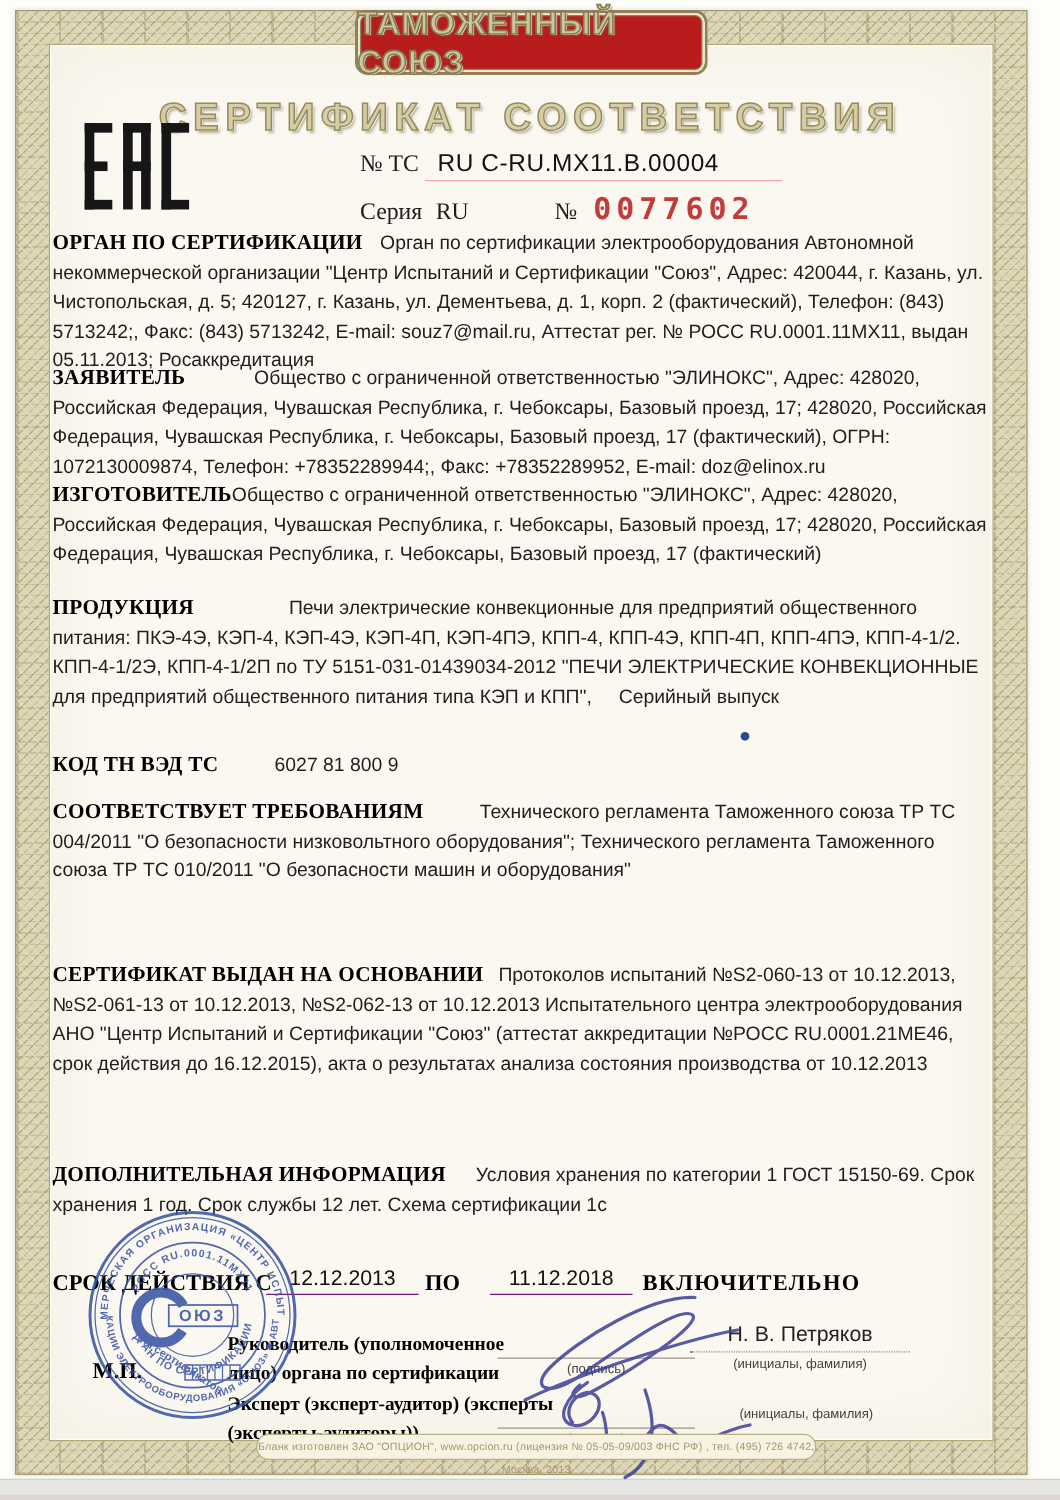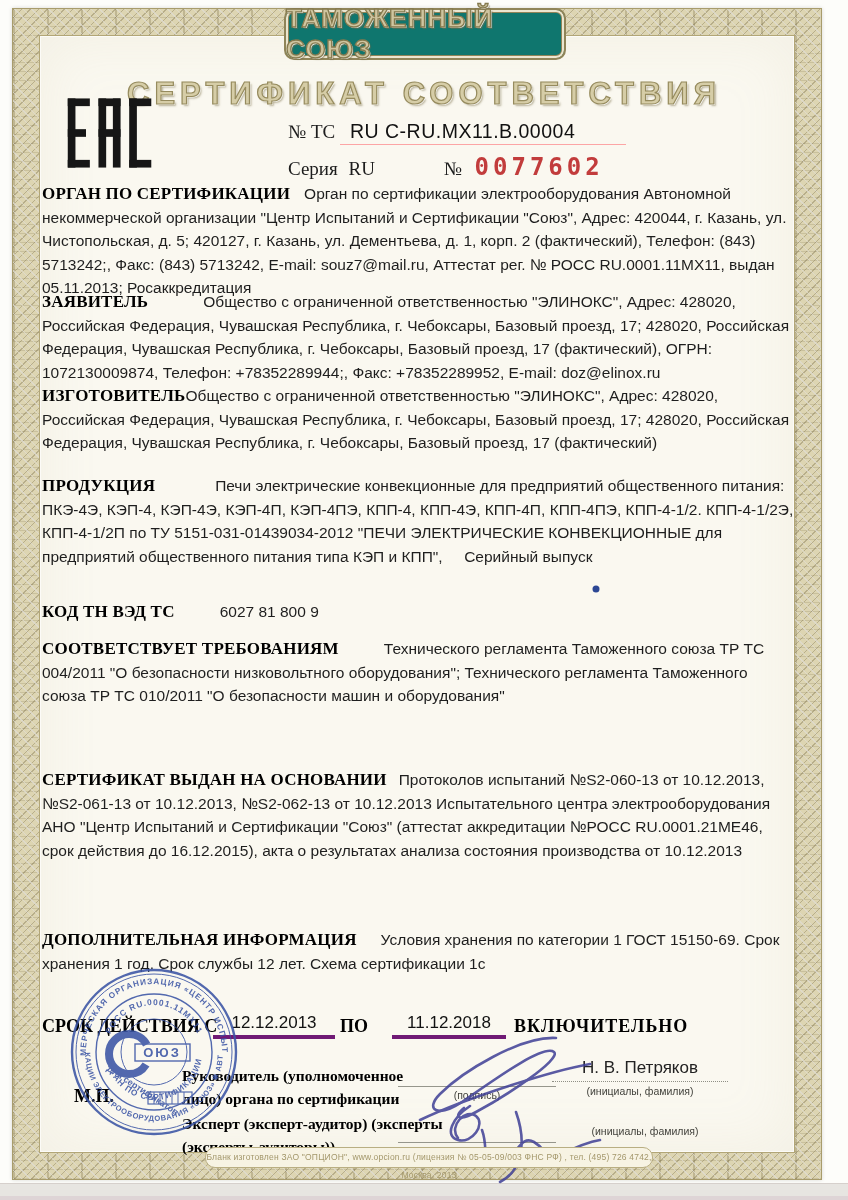--- a/index.html
+++ b/index.html
@@ -15,43 +15,43 @@
     background-image:
       repeating-linear-gradient(45deg, rgba(255,255,255,.55) 0 1px, rgba(255,255,255,0) 1px 6px),
       repeating-linear-gradient(135deg, rgba(122,110,72,.38) 0 1px, rgba(0,0,0,0) 1px 6px),
       repeating-linear-gradient(45deg, rgba(122,110,72,.38) 0 1px, rgba(0,0,0,0) 1px 6px),
       repeating-linear-gradient(90deg, rgba(122,110,72,.30) 0 2px, rgba(0,0,0,0) 2px 34px),
       repeating-linear-gradient(0deg, rgba(122,110,72,.20) 0 1px, rgba(0,0,0,0) 1px 9px);}
   .paper{position:absolute;inset:27px;background:#faf8f0;border:1px solid #b2a677;
          box-shadow:inset 0 0 0 1px rgba(255,255,255,.65), inset 0 0 60px rgba(190,180,140,.12);}
   
   .banner{position:absolute;left:284px;top:8px;width:278px;height:48px;z-index:3;
-          background:#0f766e;border:2px solid #8f8458;border-radius:10px;
+          background:#b91c1c;border:2px solid #8f8458;border-radius:10px;
           box-shadow:inset 0 0 0 2px #ece6d0, inset 0 0 0 3px #8f8458;
           display:flex;align-items:center;justify-content:center;}
   .banner span{font-weight:900;font-size:26px;letter-spacing:1px;color:#cfc5a0;
           -webkit-text-stroke:1.3px #857a4e;text-shadow:1px 1px 0 rgba(255,255,255,.9),2px 2px 1px rgba(120,110,75,.55);}
   .doc-title{position:absolute;left:0;width:848px;top:76px;text-align:center;z-index:2;
           font-weight:700;font-size:31px;letter-spacing:5px;color:#d6cda7;
           -webkit-text-stroke:1.2px #968b5e;text-shadow:1px 1px 0 rgba(255,255,255,.9),2px 2px 2px rgba(125,115,78,.5);}
   
   .eac{position:absolute;left:62px;top:92px;z-index:2;}
   
   .numrow{position:absolute;z-index:2;font-family:"Liberation Serif",serif;font-size:19px;color:#1d1d1d;}
   .numrow .val{font-family:"Liberation Sans",sans-serif;font-size:19.5px;letter-spacing:.5px;color:#111;
                display:inline-block;width:272px;border-bottom:1px solid #fca5a5;padding:0 4px 1px 10px;}
   .serial{font-family:"DejaVu Sans Mono",monospace;font-weight:700;font-size:24px;letter-spacing:4px;color:#c23c3c;}
   
   .section{position:absolute;left:42px;width:752px;z-index:2;font-size:15.5px;line-height:23.5px;color:#1e1e1e;}
   .section .lbl{font-family:"Liberation Serif",serif;font-weight:700;font-size:17px;letter-spacing:.2px;color:#000;}
   .g8{margin-right:24px}.g12{margin-right:12px}.g14{margin-right:14px}.g30{}
-  .g45{margin-right:45px}.g55{margin-right:55px}.g60{margin-right:60px}
+  .g45{margin-right:45px}.g55{margin-right:55px}.g60{margin-right:76px}
   
   .validity{position:absolute;z-index:2;font-family:"Liberation Serif",serif;font-weight:700;font-size:18px;color:#000;}
-  .date{position:absolute;z-index:2;font-size:17px;color:#111;text-align:center;border-bottom:4px solid #701a75;padding-bottom:2px;}
+  .date{position:absolute;z-index:2;font-size:17px;color:#111;text-align:center;border-bottom:1px solid #701a75;padding-bottom:2px;}
   
   .role{position:absolute;z-index:2;font-family:"Liberation Serif",serif;font-weight:700;font-size:15.5px;line-height:23px;color:#000;}
   .sigline{position:absolute;z-index:2;border-bottom:1px solid #96968c;}
   .cap{position:absolute;z-index:2;font-size:10.5px;color:#44443e;text-align:center;}
   .name{position:absolute;z-index:2;font-size:17px;color:#222;text-align:center;border-bottom:1px dotted #8f8f85;padding-bottom:3px;}
   .mp{position:absolute;left:74px;top:1086px;z-index:4;font-family:"Liberation Serif",serif;font-weight:700;font-size:18px;color:#000;}
   
   .footer{position:absolute;left:205px;top:1147px;width:446px;height:19px;z-index:6;
           background:#f7f3e3;border:1px solid #b9ae82;border-radius:10px;
           font-size:8.5px;line-height:18px;text-align:center;color:#a3976b;letter-spacing:.2px;}

